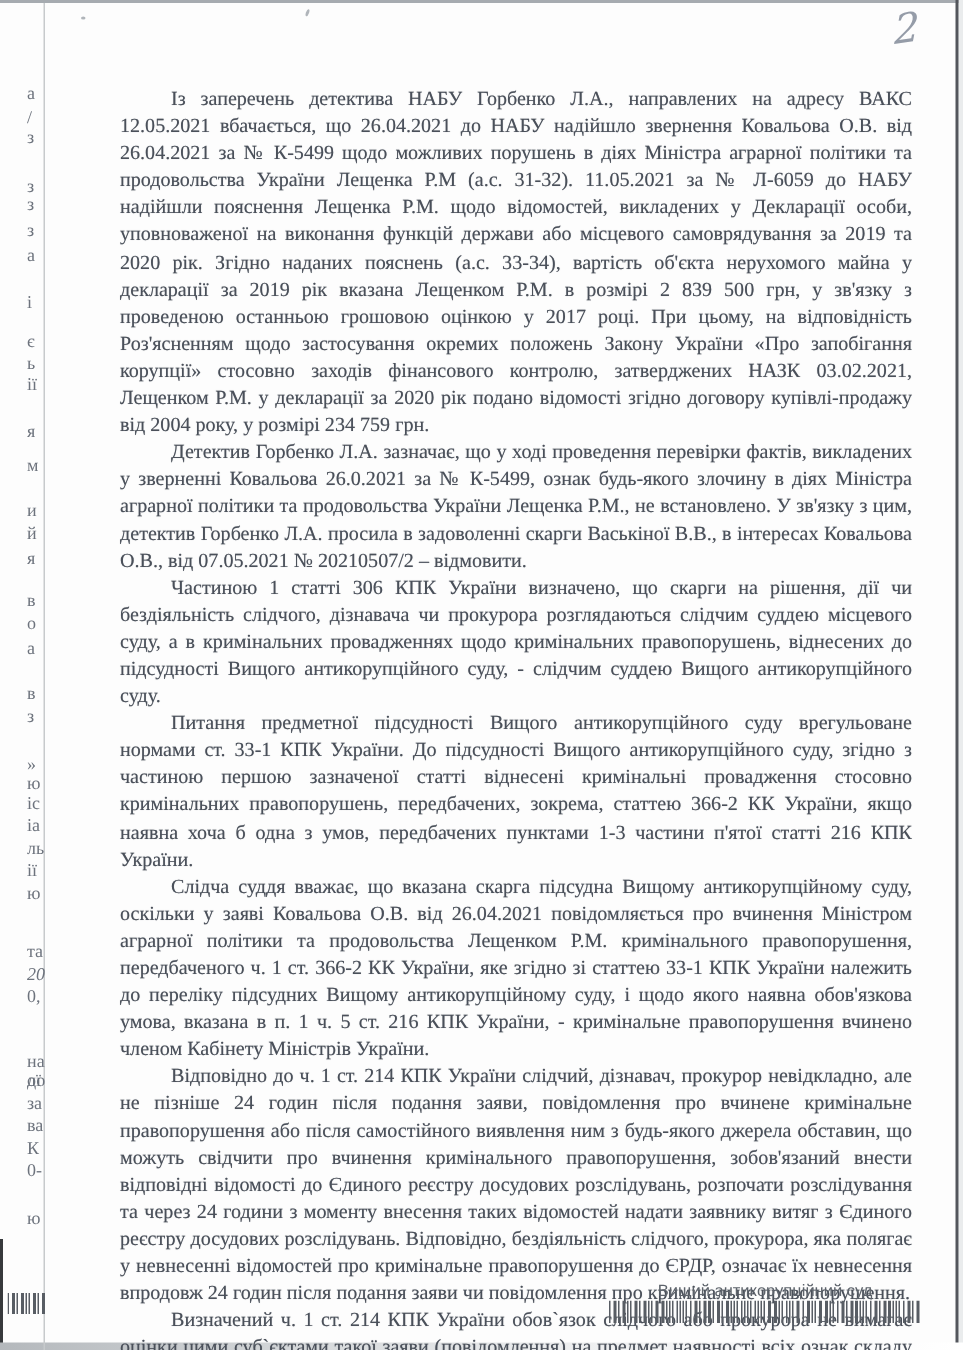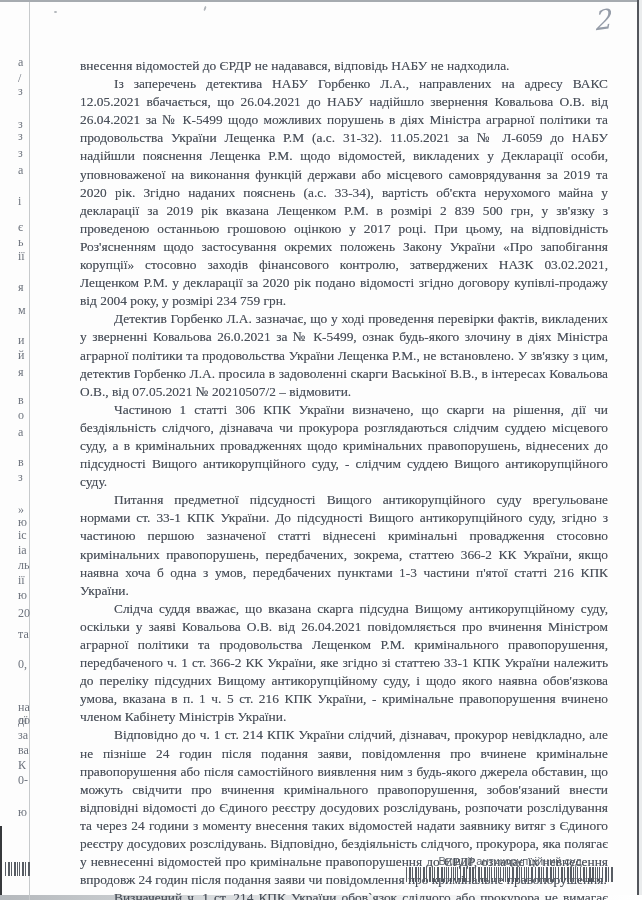--- a/index.html
+++ b/index.html
@@ -98,34 +98,33 @@
       <span class="frag" style="top: 456px;">в</span>
       <span class="frag" style="top: 471px;">з</span>
       <span class="frag" style="top: 503px;">»</span>
       <span class="frag" style="top: 516px;">ю</span>
       <span class="frag" style="top: 529px;">іс</span>
       <span class="frag" style="top: 544px;">іа</span>
       <span class="frag" style="top: 559px;">ль</span>
       <span class="frag" style="top: 574px;">ії</span>
       <span class="frag" style="top: 589px;">ю</span>
       <span class="frag" style="top: 628px;">та</span>
-      <span class="frag" style="top: 607px;">20</span>
+      <span class="frag" style="top: 643px; font-style: italic;">20</span>
       <span class="frag" style="top: 658px;">0,</span>
       <span class="frag" style="top: 714px;">до</span>
       <span class="frag" style="top: 701px;">на</span>
       <span class="frag" style="top: 714px;">ої</span>
       <span class="frag" style="top: 729px;">за</span>
       <span class="frag" style="top: 744px;">ва</span>
       <span class="frag" style="top: 759px;">К</span>
       <span class="frag" style="top: 774px;">0-</span>
       <span class="frag" style="top: 806px;">ю</span>
     </div>
 
   <div class="textblock">
-    <p class="p-first">внесення відомостей до ЄРДР не надавався, відповідь НАБУ не надходила.</p>
     <p>Із заперечень детектива НАБУ Горбенко Л.А., направлених на адресу ВАКС 12.05.2021 вбачається, що 26.04.2021 до НАБУ надійшло звернення Ковальова О.В. від 26.04.2021 за № К-5499 щодо можливих порушень в діях Міністра аграрної політики та продовольства України Лещенка Р.М (а.с. 31-32). 11.05.2021 за № Л-6059 до НАБУ надійшли пояснення Лещенка Р.М. щодо відомостей, викладених у Декларації особи, уповноваженої на виконання функцій держави або місцевого самоврядування за 2019 та 2020 рік. Згідно наданих пояснень (а.с. 33-34), вартість об'єкта нерухомого майна у декларації за 2019 рік вказана Лещенком Р.М. в розмірі 2 839 500 грн, у зв'язку з проведеною останньою грошовою оцінкою у 2017 році. При цьому, на відповідність Роз'ясненням щодо застосування окремих положень Закону України «Про запобігання корупції» стосовно заходів фінансового контролю, затверджених НАЗК 03.02.2021, Лещенком Р.М. у декларації за 2020 рік подано відомості згідно договору купівлі-продажу від 2004 року, у розмірі 234 759 грн.</p>
     <p>Детектив Горбенко Л.А. зазначає, що у ході проведення перевірки фактів, викладених у зверненні Ковальова 26.0.2021 за № К-5499, ознак будь-якого злочину в діях Міністра аграрної політики та продовольства України Лещенка Р.М., не встановлено. У зв'язку з цим, детектив Горбенко Л.А. просила в задоволенні скарги Васькіної В.В., в інтересах Ковальова О.В., від 07.05.2021 № 20210507/2 – відмовити.</p>
     <p>Частиною 1 статті 306 КПК України визначено, що скарги на рішення, дії чи бездіяльність слідчого, дізнавача чи прокурора розглядаються слідчим суддею місцевого суду, а в кримінальних провадженнях щодо кримінальних правопорушень, віднесених до підсудності Вищого антикорупційного суду, - слідчим суддею Вищого антикорупційного суду.</p>
     <p>Питання предметної підсудності Вищого антикорупційного суду врегульоване нормами ст. 33-1 КПК України. До підсудності Вищого антикорупційного суду, згідно з частиною першою зазначеної статті віднесені кримінальні провадження стосовно кримінальних правопорушень, передбачених, зокрема, статтею 366-2 КК України, якщо наявна хоча б одна з умов, передбачених пунктами 1-3 частини п'ятої статті 216 КПК України.</p>
     <p>Слідча суддя вважає, що вказана скарга підсудна Вищому антикорупційному суду, оскільки у заяві Ковальова О.В. від 26.04.2021 повідомляється про вчинення Міністром аграрної політики та продовольства Лещенком Р.М. кримінального правопорушення, передбаченого ч. 1 ст. 366-2 КК України, яке згідно зі статтею 33-1 КПК України належить до переліку підсудних Вищому антикорупційному суду, і щодо якого наявна обов'язкова умова, вказана в п. 1 ч. 5 ст. 216 КПК України, - кримінальне правопорушення вчинено членом Кабінету Міністрів України.</p>
     <p>Відповідно до ч. 1 ст. 214 КПК України слідчий, дізнавач, прокурор невідкладно, але не пізніше 24 годин після подання заяви, повідомлення про вчинене кримінальне правопорушення або після самостійного виявлення ним з будь-якого джерела обставин, що можуть свідчити про вчинення кримінального правопорушення, зобов'язаний внести відповідні відомості до Єдиного реєстру досудових розслідувань, розпочати розслідування та через 24 години з моменту внесення таких відомостей надати заявнику витяг з Єдиного реєстру досудових розслідувань. Відповідно, бездіяльність слідчого, прокурора, яка полягає у невнесенні відомостей про кримінальне правопорушення до ЄРДР, означає їх невнесення впродовж 24 годин після подання заяви чи повідомлення про кримінальне правопорушення.</p>
     <p>Визначений ч. 1 ст. 214 КПК України обов`язок слідчого або прокурора не вимагає оцінки цими суб`єктами такої заяви (повідомлення) на предмет наявності всіх ознак складу кримінального правопорушення для того, щоб вчинити процесуальну дію, яка полягає у внесенні відомостей про кримінальне правопорушення до ЄРДР. Такі вимоги не передбачають здійснення оцінки обгрунтованості заяви чи повідомлення про кримінальне правопорушення, а передбачають лише обов`язок уповноважених органів здійснити фіксацію</p>
   </div>
 
   <div class="footer">

